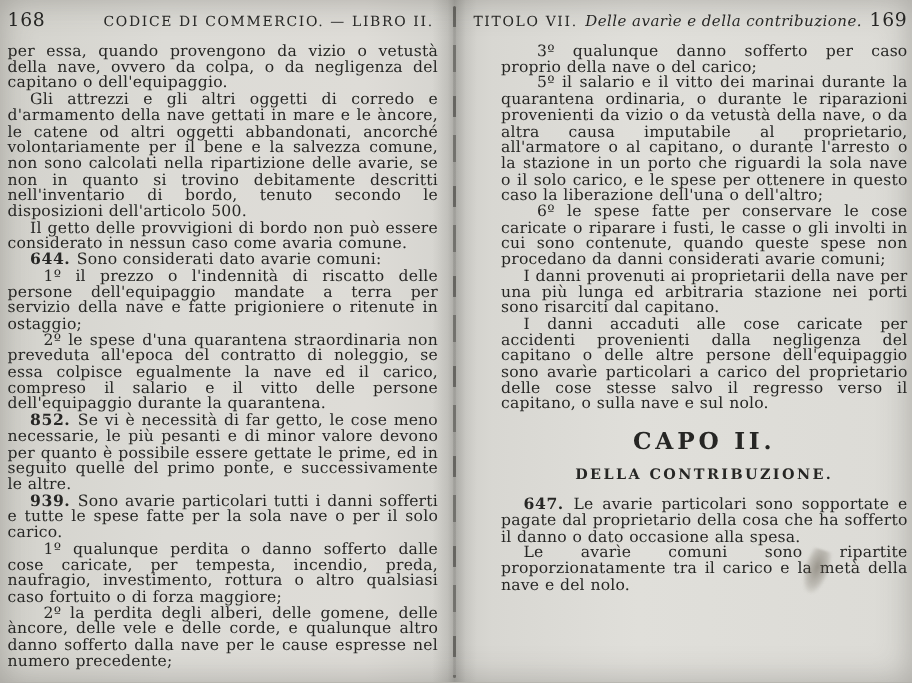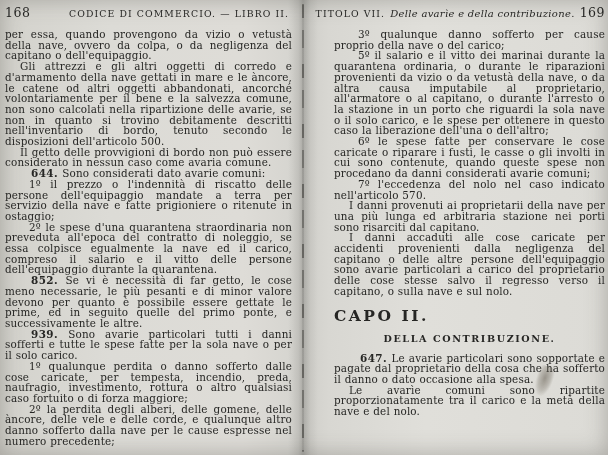--- a/index.html
+++ b/index.html
@@ -44,23 +44,23 @@
   .page-right .pg-header{justify-content:flex-end;gap:5px;}
   .hdr-italic{font-style:italic;font-size:10px;letter-spacing:0.3px;}
 
   .para{
     margin:0;text-align:justify;
     font-size:10.4px;line-height:10.7px;letter-spacing:0.15px;word-spacing:0.3px;
   }
   .indent{text-indent:15px;}
   .item{text-indent:24px;}
   .noindent{text-indent:0;}
-  .lead{font-weight:bold;letter-spacing:0.4px;margin-left:11px;}
+  .lead{font-weight:bold;letter-spacing:0.4px;}
 
-  .chap-head{margin:11px 0 9px 0;text-align:left;font-size:15.5px;letter-spacing:2.5px;line-height:16px;}
+  .chap-head{margin:11px 0 9px 0;text-align:center;font-size:15.5px;letter-spacing:2.5px;line-height:16px;}
   .chap-sub{margin:0 0 9px 0;text-align:center;font-size:9.6px;letter-spacing:1.6px;line-height:11px;}
 </style>
 </head>
 <body>
 
 <div class="scan">
 
   <div class="page page-left">
     <div class="pg-header">
       <span class="pg-num">168</span>
@@ -77,24 +77,23 @@
     <p class="para item"><span>1º qualunque perdita o danno sofferto dalle cose caricate, per tempesta, incendio, preda, naufragio, investimento, rottura o altro qualsiasi caso fortuito o di forza maggiore;</span></p>
     <p class="para item"><span>2º la perdita degli alberi, delle gomene, delle àncore, delle vele e delle corde, e qualunque altro danno sofferto dalla nave per le cause espresse nel numero precedente;</span></p>
   </div>
 
   <div class="page page-right">
     <div class="pg-header">
       <span class="caps">TITOLO VII.</span>
       <span class="hdr-italic">Delle avarìe e della contribuzione.</span>
       <span class="pg-num">169</span>
     </div>
-    <p class="para item"><span>3º qualunque danno sofferto per cause proprio della nave o del carico;</span></p>
+    <p class="para item"><span>3º qualunque danno sofferto per caso proprio della nave o del carico;</span></p>
     <p class="para item"><span>5º il salario e il vitto dei marinai durante la quarantena ordinaria, o durante le riparazioni provenienti da vizio o da vetustà della nave, o da altra causa imputabile al proprietario, all'armatore o al capitano, o durante l'arresto o la stazione in un porto che riguardi la sola nave o il solo carico, e le spese per ottenere in questo caso la liberazione dell'una o dell'altro;</span></p>
     <p class="para item"><span>6º le spese fatte per conservare le cose caricate o riparare i fusti, le casse o gli involti in cui sono contenute, quando queste spese non procedano da danni considerati avarie comuni;</span></p>
-    <p class="para item"><span>7º l'eccedenza del nolo nel caso indicato nell'articolo 570.</span></p>
     <p class="para indent"><span>I danni provenuti ai proprietarii della nave per una più lunga ed arbitraria stazione nei porti sono risarciti dal capitano.</span></p>
     <p class="para indent"><span>I danni accaduti alle cose caricate per accidenti provenienti dalla negligenza del capitano o delle altre persone dell'equipaggio sono avarìe particolari a carico del proprietario delle cose stesse salvo il regresso verso il capitano, o sulla nave e sul nolo.</span></p>
     <h2 class="chap-head">CAPO II.</h2>
     <h3 class="chap-sub">DELLA CONTRIBUZIONE.</h3>
     <p class="para indent"><b class="lead">647. </b><span>Le avarie particolari sono sopportate e pagate dal proprietario della cosa che ha sofferto il danno o dato occasione alla spesa.</span></p>
     <p class="para indent"><span>Le avarìe comuni sono ripartite proporzionatamente tra il carico e la metà della nave e del nolo.</span></p>
   </div>
 
   <div class="gutter"></div>
   <div class="gutter-line"></div>

